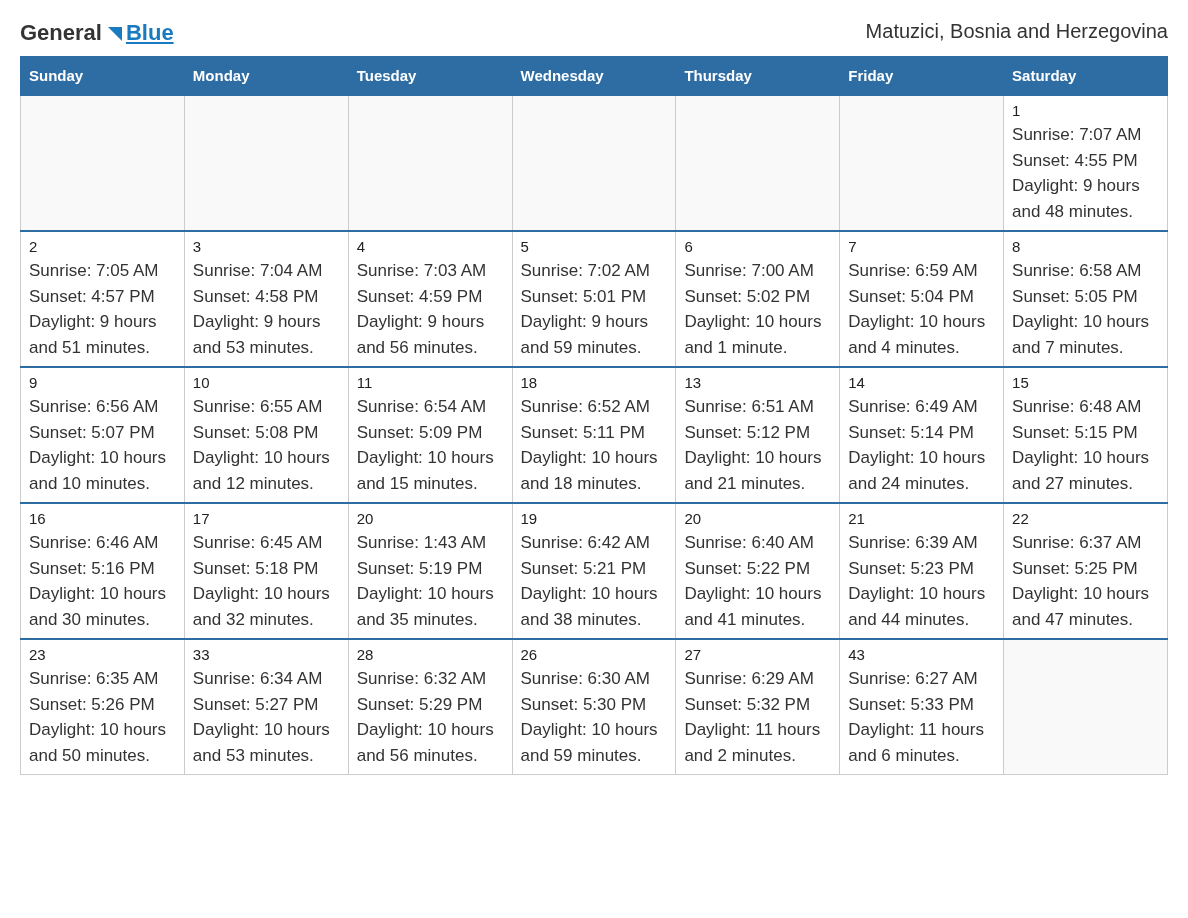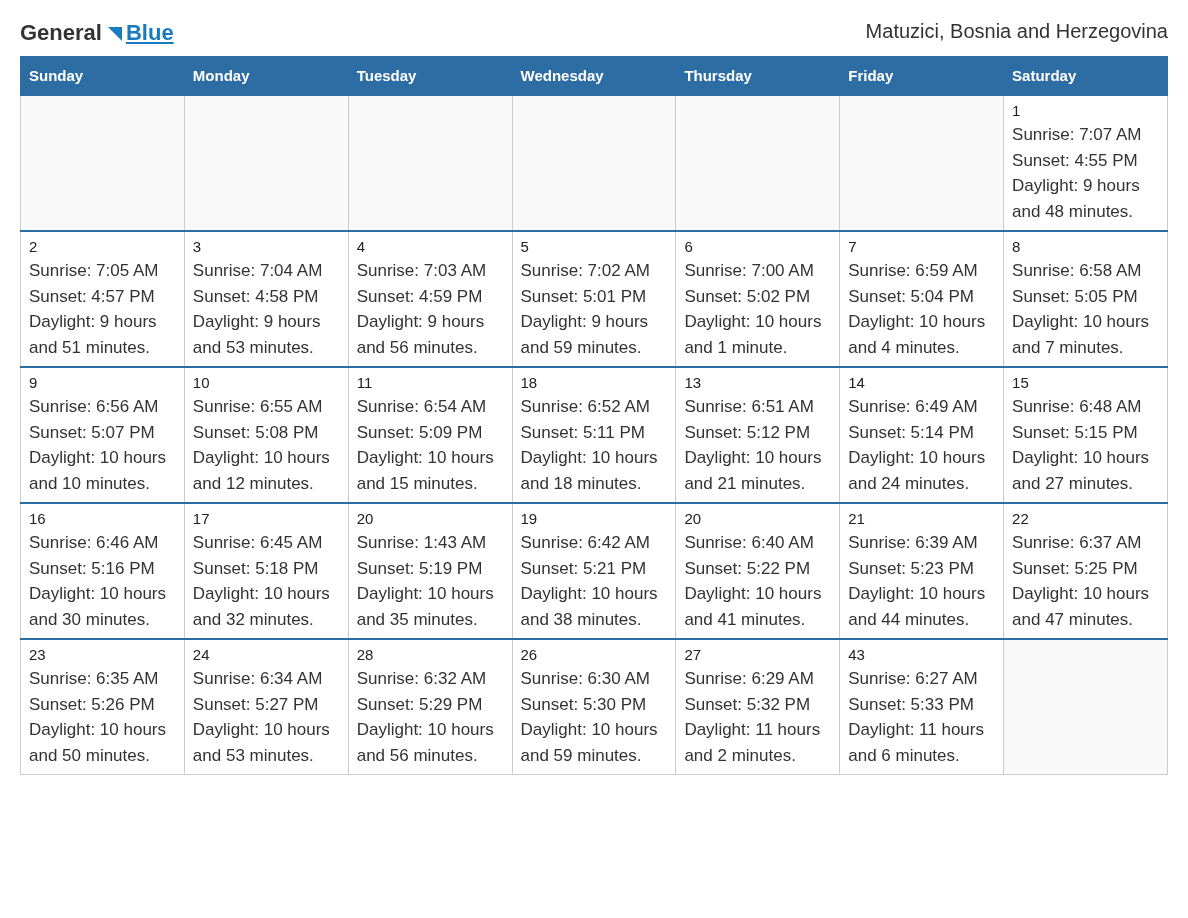--- a/index.html
+++ b/index.html
@@ -297,21 +297,21 @@
       </tr>
       <tr>
         <td>
           <span class="day-number">23</span>
           <div class="day-info">Sunrise: 6:35 AM
 Sunset: 5:26 PM
 Daylight: 10 hours
 and 50 minutes.</div>
         </td>
         <td>
-          <span class="day-number">24</span>
+          <span class="day-number">33</span>
           <div class="day-info">Sunrise: 6:34 AM
 Sunset: 5:27 PM
 Daylight: 10 hours
 and 53 minutes.</div>
         </td>
         <td>
           <span class="day-number">28</span>
           <div class="day-info">Sunrise: 6:32 AM
 Sunset: 5:29 PM
 Daylight: 10 hours

